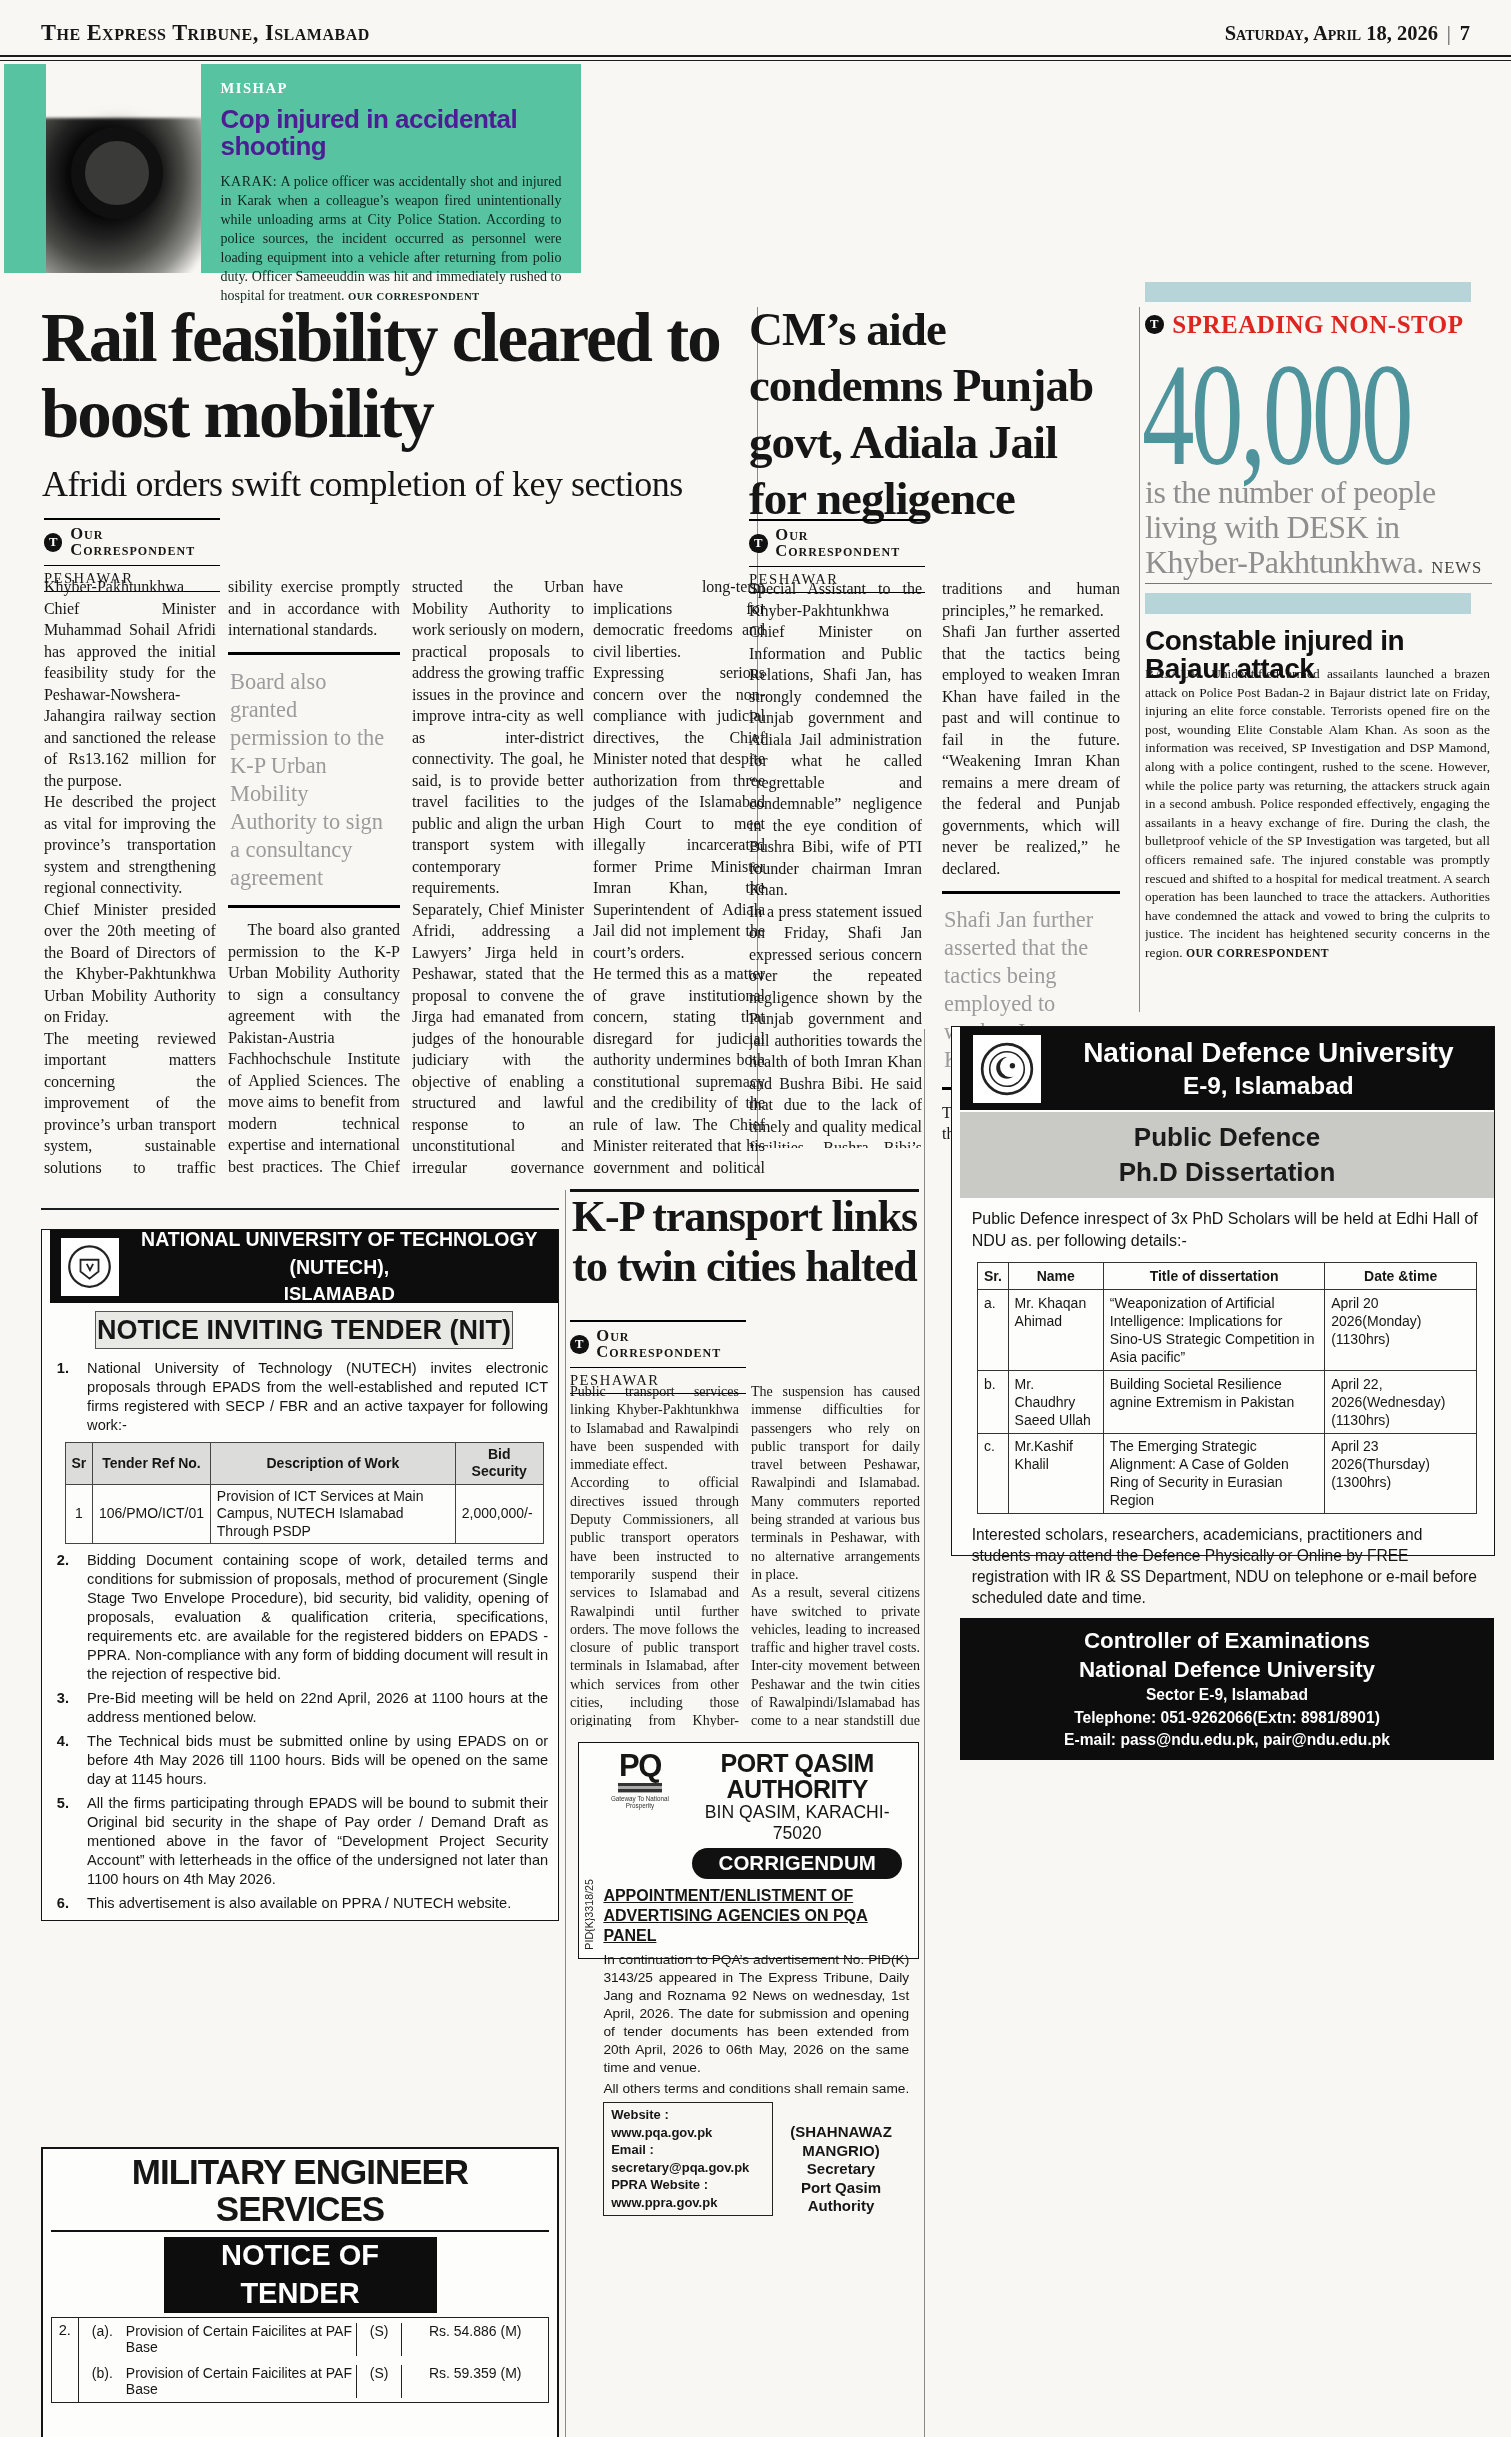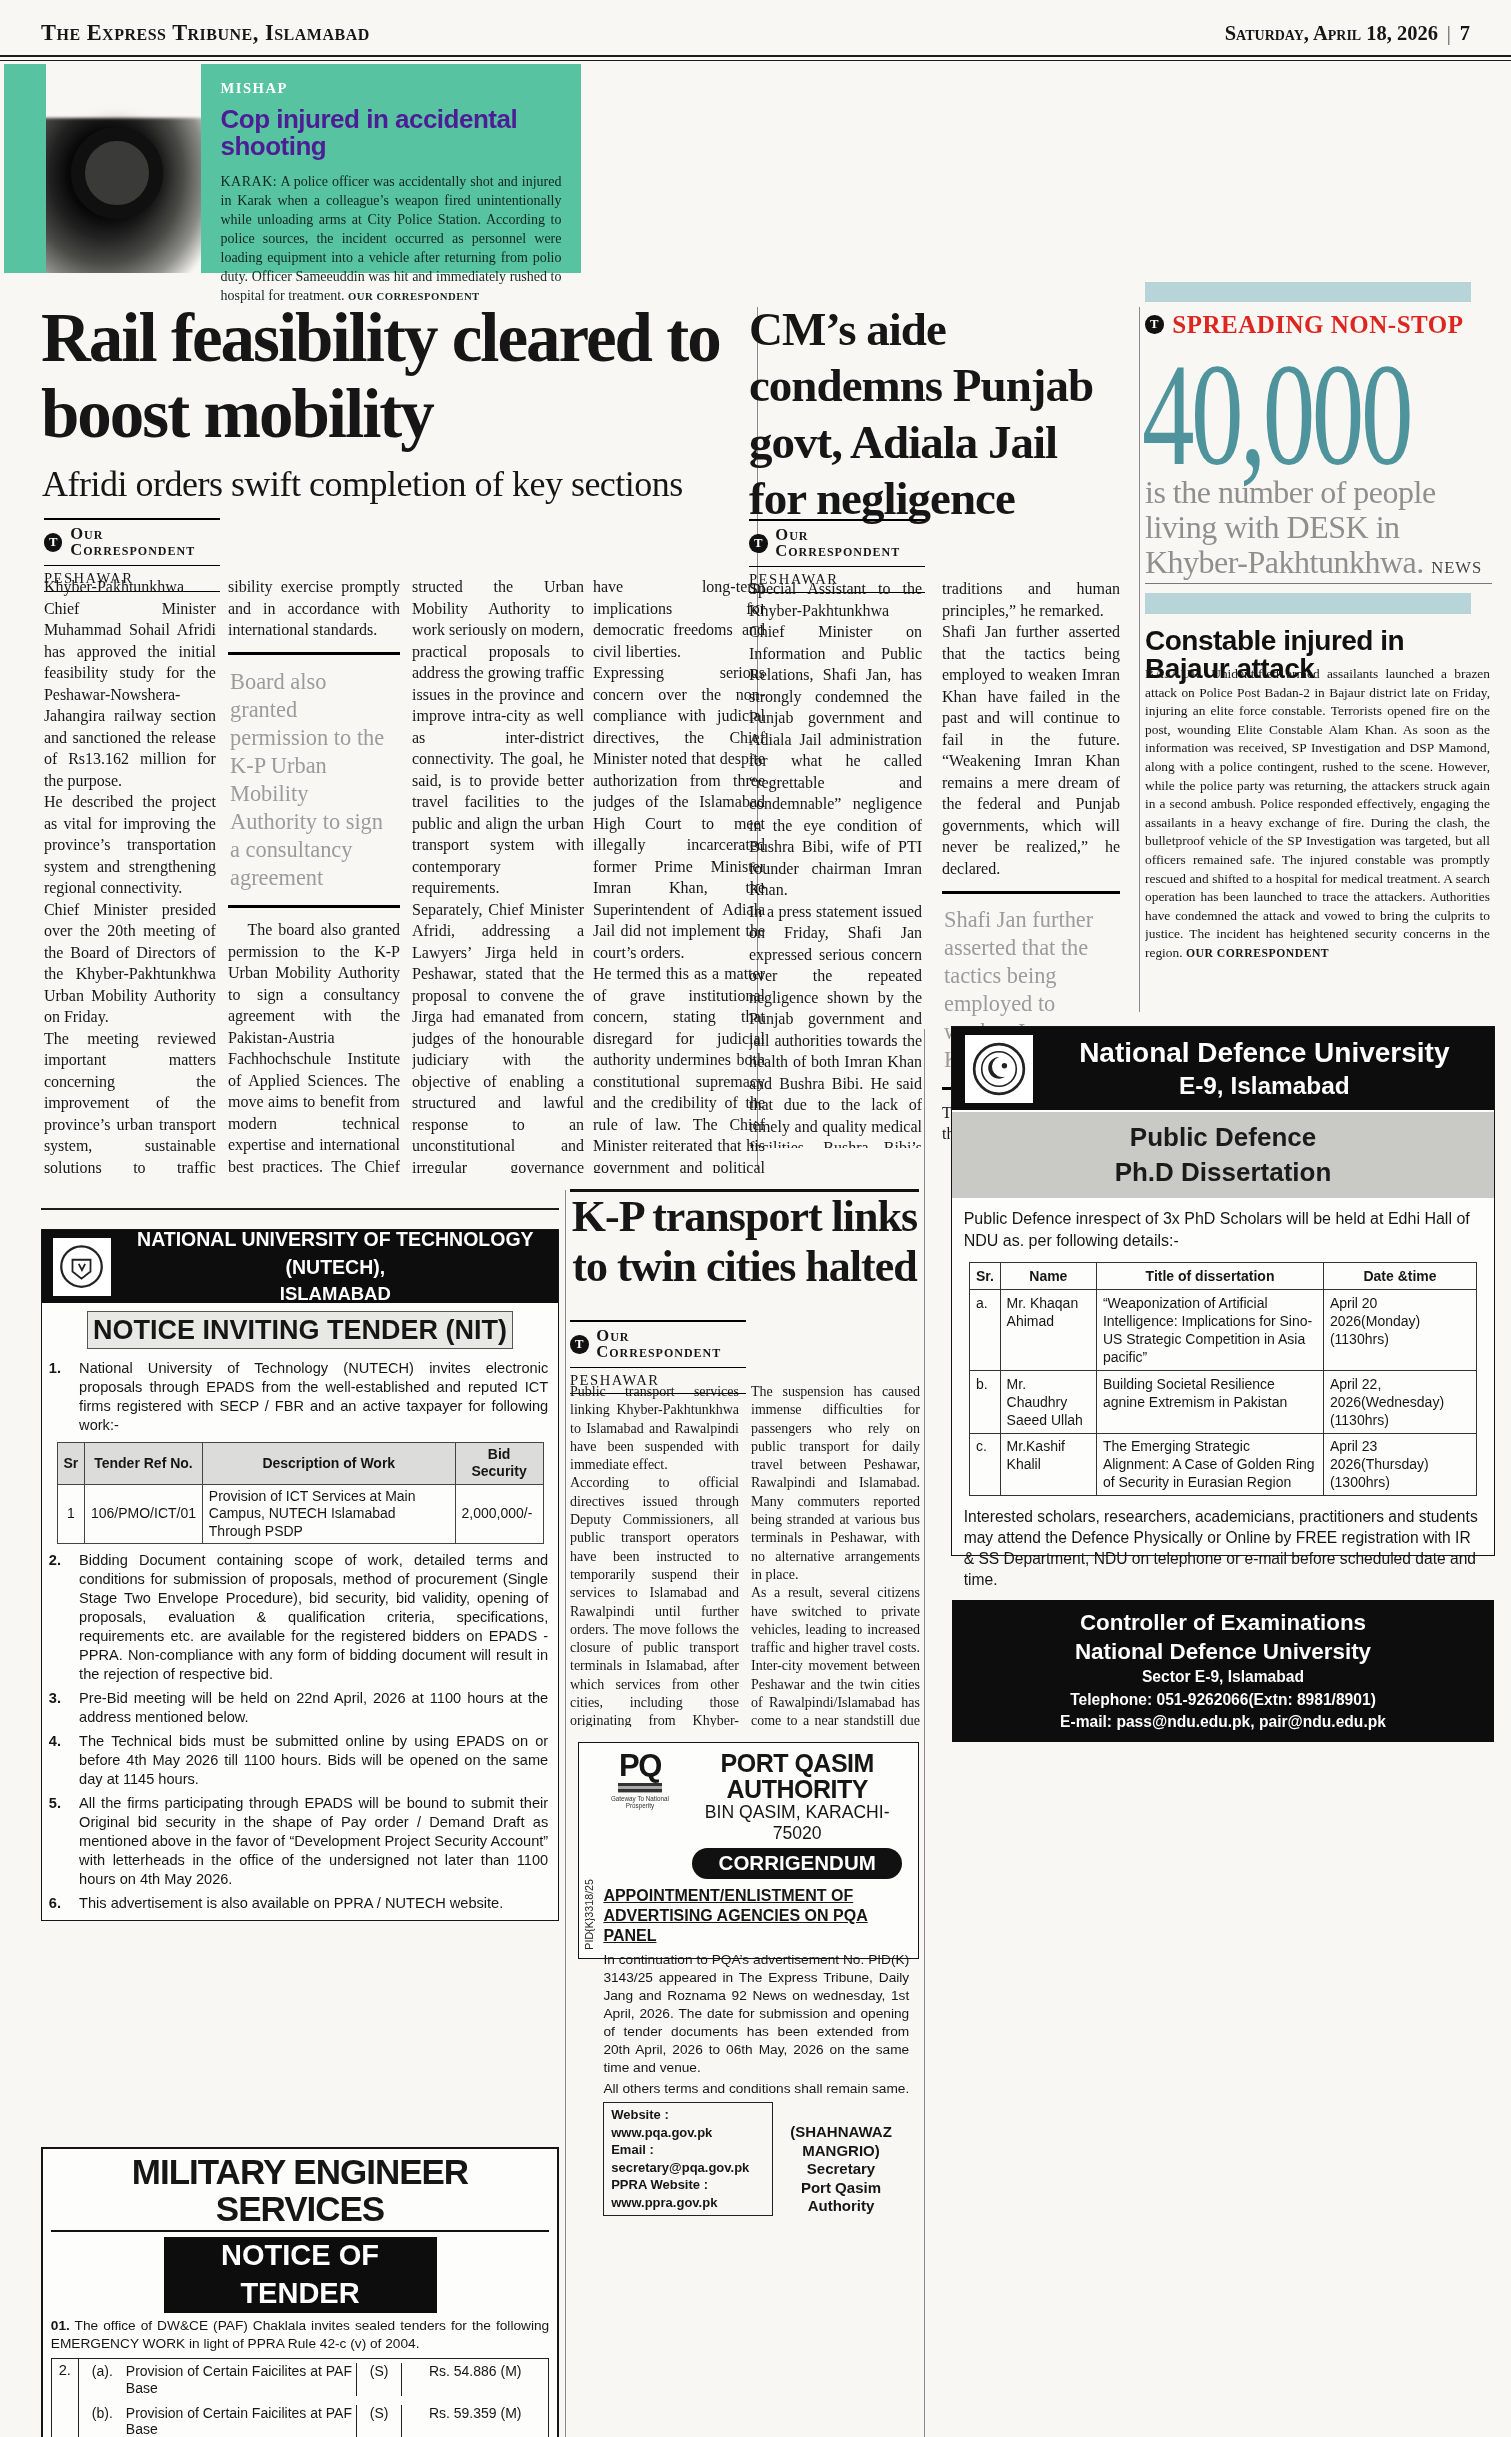--- a/index.html
+++ b/index.html
@@ -74,21 +74,21 @@
 
   
   .vr{background:#8a8a8a;width:1px;}
   .vr1{left:757px;top:307px;height:863px;}
   .vr2{left:1139px;top:307px;height:705px;}
   .vr3{left:565px;top:1190px;height:1468px;}
   .vr4{left:924px;top:1029px;height:1627px;}
   .hr-left{left:41px;top:1208px;width:518px;height:2px;background:#1c1c1c;}
 
   
-  .adbox{box-sizing:border-box;border:1.5px solid #141414;background:#fdfdfb;}
+  .adbox{box-sizing:border-box;border:1.5px solid #141414;background:#fdfdfb;padding-left:8px;}
   .blackband{background:#0d0d0d;color:#fff;}
 
   
   .ndu{left:951px;top:1026px;width:544px;height:530px;}
   .ndu-head{display:flex;align-items:center;gap:14.6px;padding:8.8px 12.7px;height:83px;box-sizing:border-box;}
   .crest-box{width:68px;height:68px;background:#fff;display:flex;align-items:center;justify-content:center;flex:0 0 auto;}
   .ndu-titles{flex:1;text-align:center;}
   .ndu-t1{font:700 28px/1.25 "Liberation Sans",sans-serif;}
   .ndu-t2{font:700 24.4px/1.3 "Liberation Sans",sans-serif;}
   .ndu-gray{background:#c9c9c6;color:#1b1b1b;text-align:center;padding:7.8px 0;border-top:2px solid #fdfdfb;}
@@ -435,21 +435,20 @@
           <div>(SHAHNAWAZ MANGRIO)</div>
           <div>Secretary</div>
           <div>Port Qasim Authority</div>
         </div>
     </div>
   </div>
 
   <div class="abs adbox mes">
     <div class="mes-org">MILITARY ENGINEER SERVICES</div>
     <div class="mes-notice">NOTICE OF TENDER</div>
-    <div class="mes-p"><span class="bno">01.</span> <span>The office of DW&amp;CE (PAF) Chaklala invites sealed tenders for the following EMERGENCY WORK in light of PPRA Rule 42-c (v) of 2004.</span></div>
     <div class="mes-tbl">
       <div class="two">2.</div>
       <div class="mes-rows">
           <div class="mes-row">
           <span class="lab">(a).</span>
           <span class="desc">Provision of Certain Faicilites at PAF Base</span>
           <span class="s">(S)</span>
           <span class="amt">Rs. 54.886 (M)</span>
         </div>
           <div class="mes-row">

